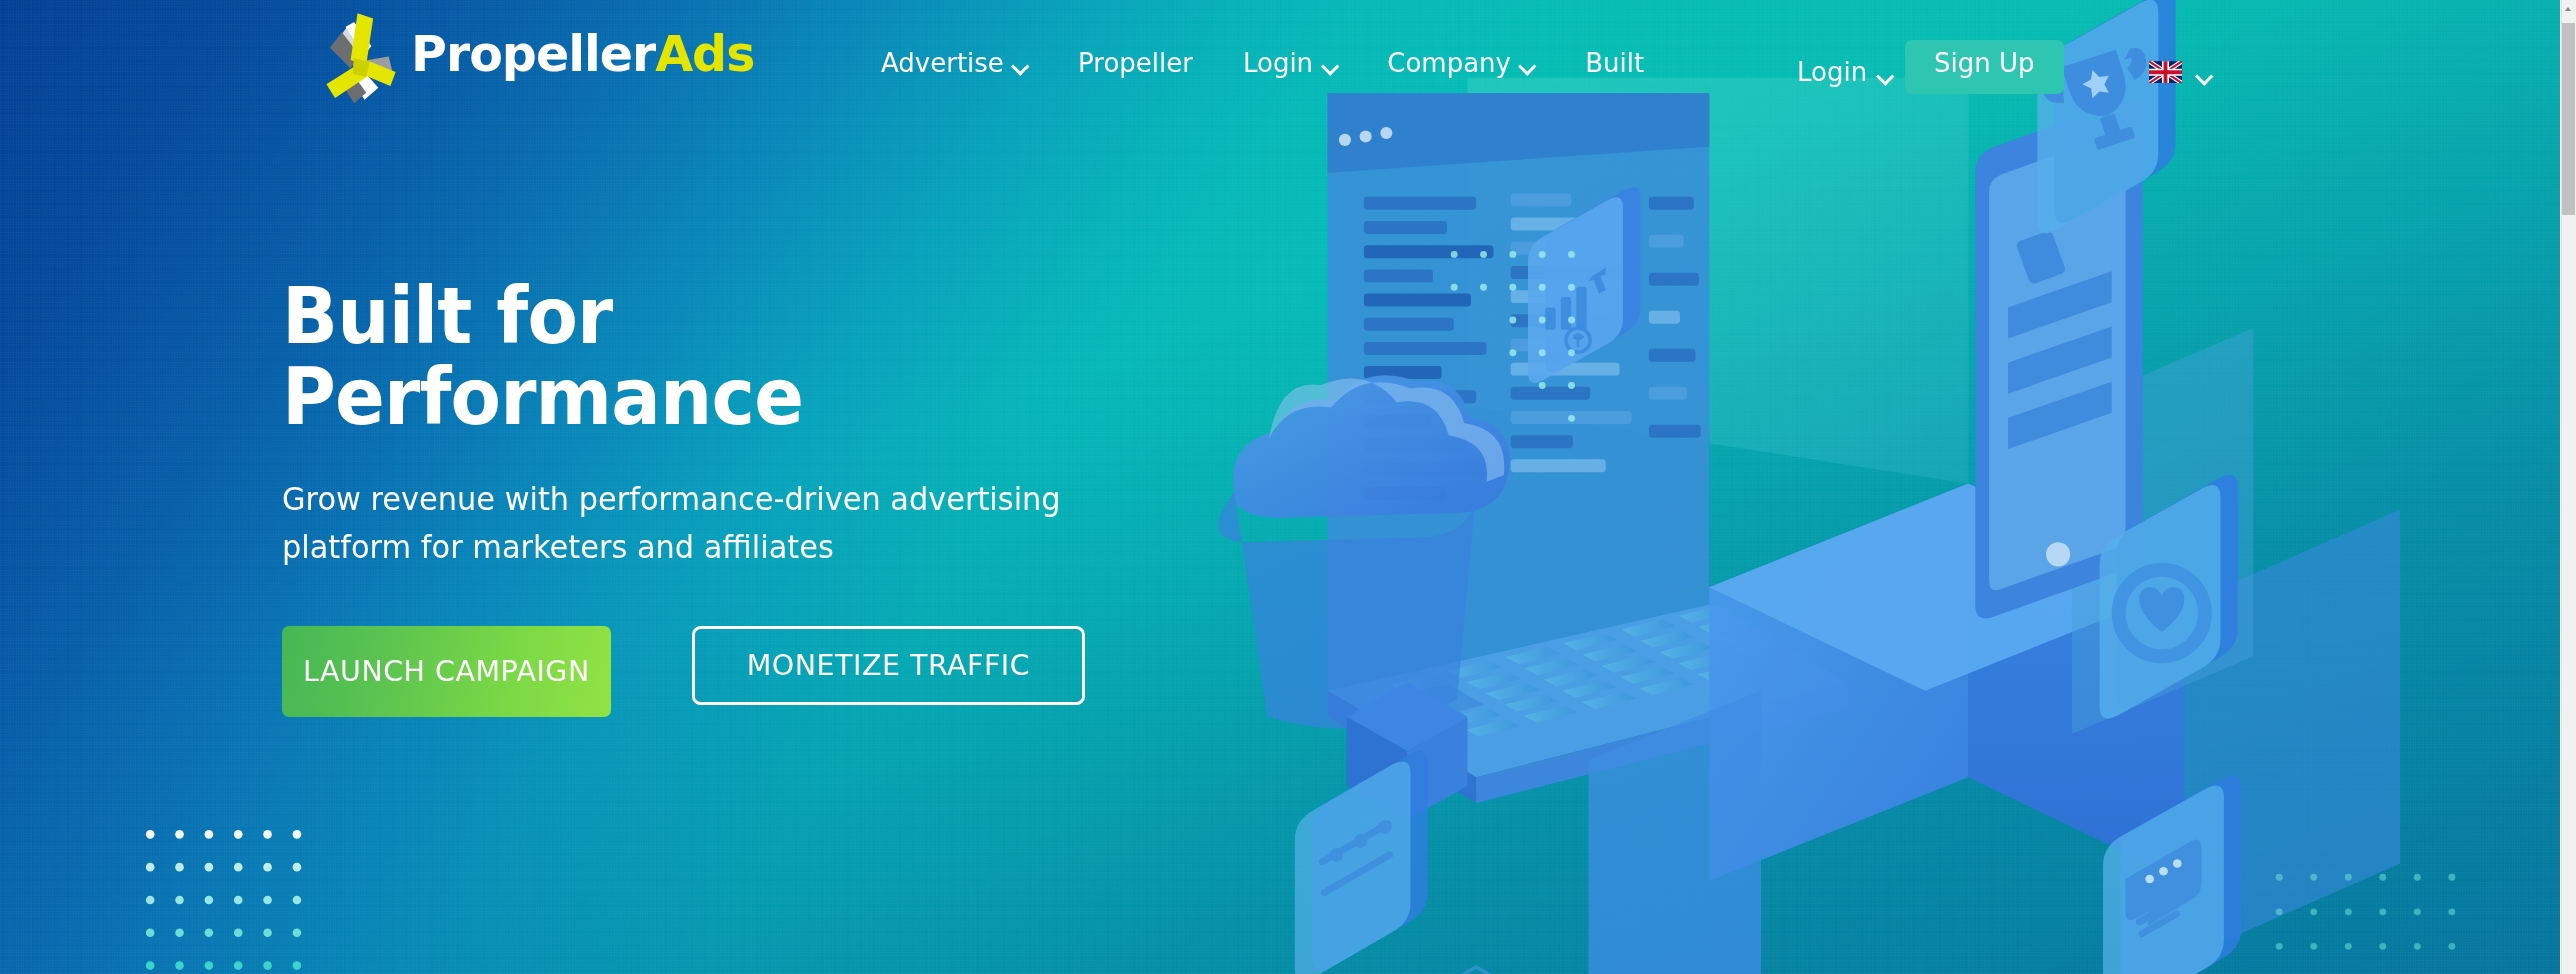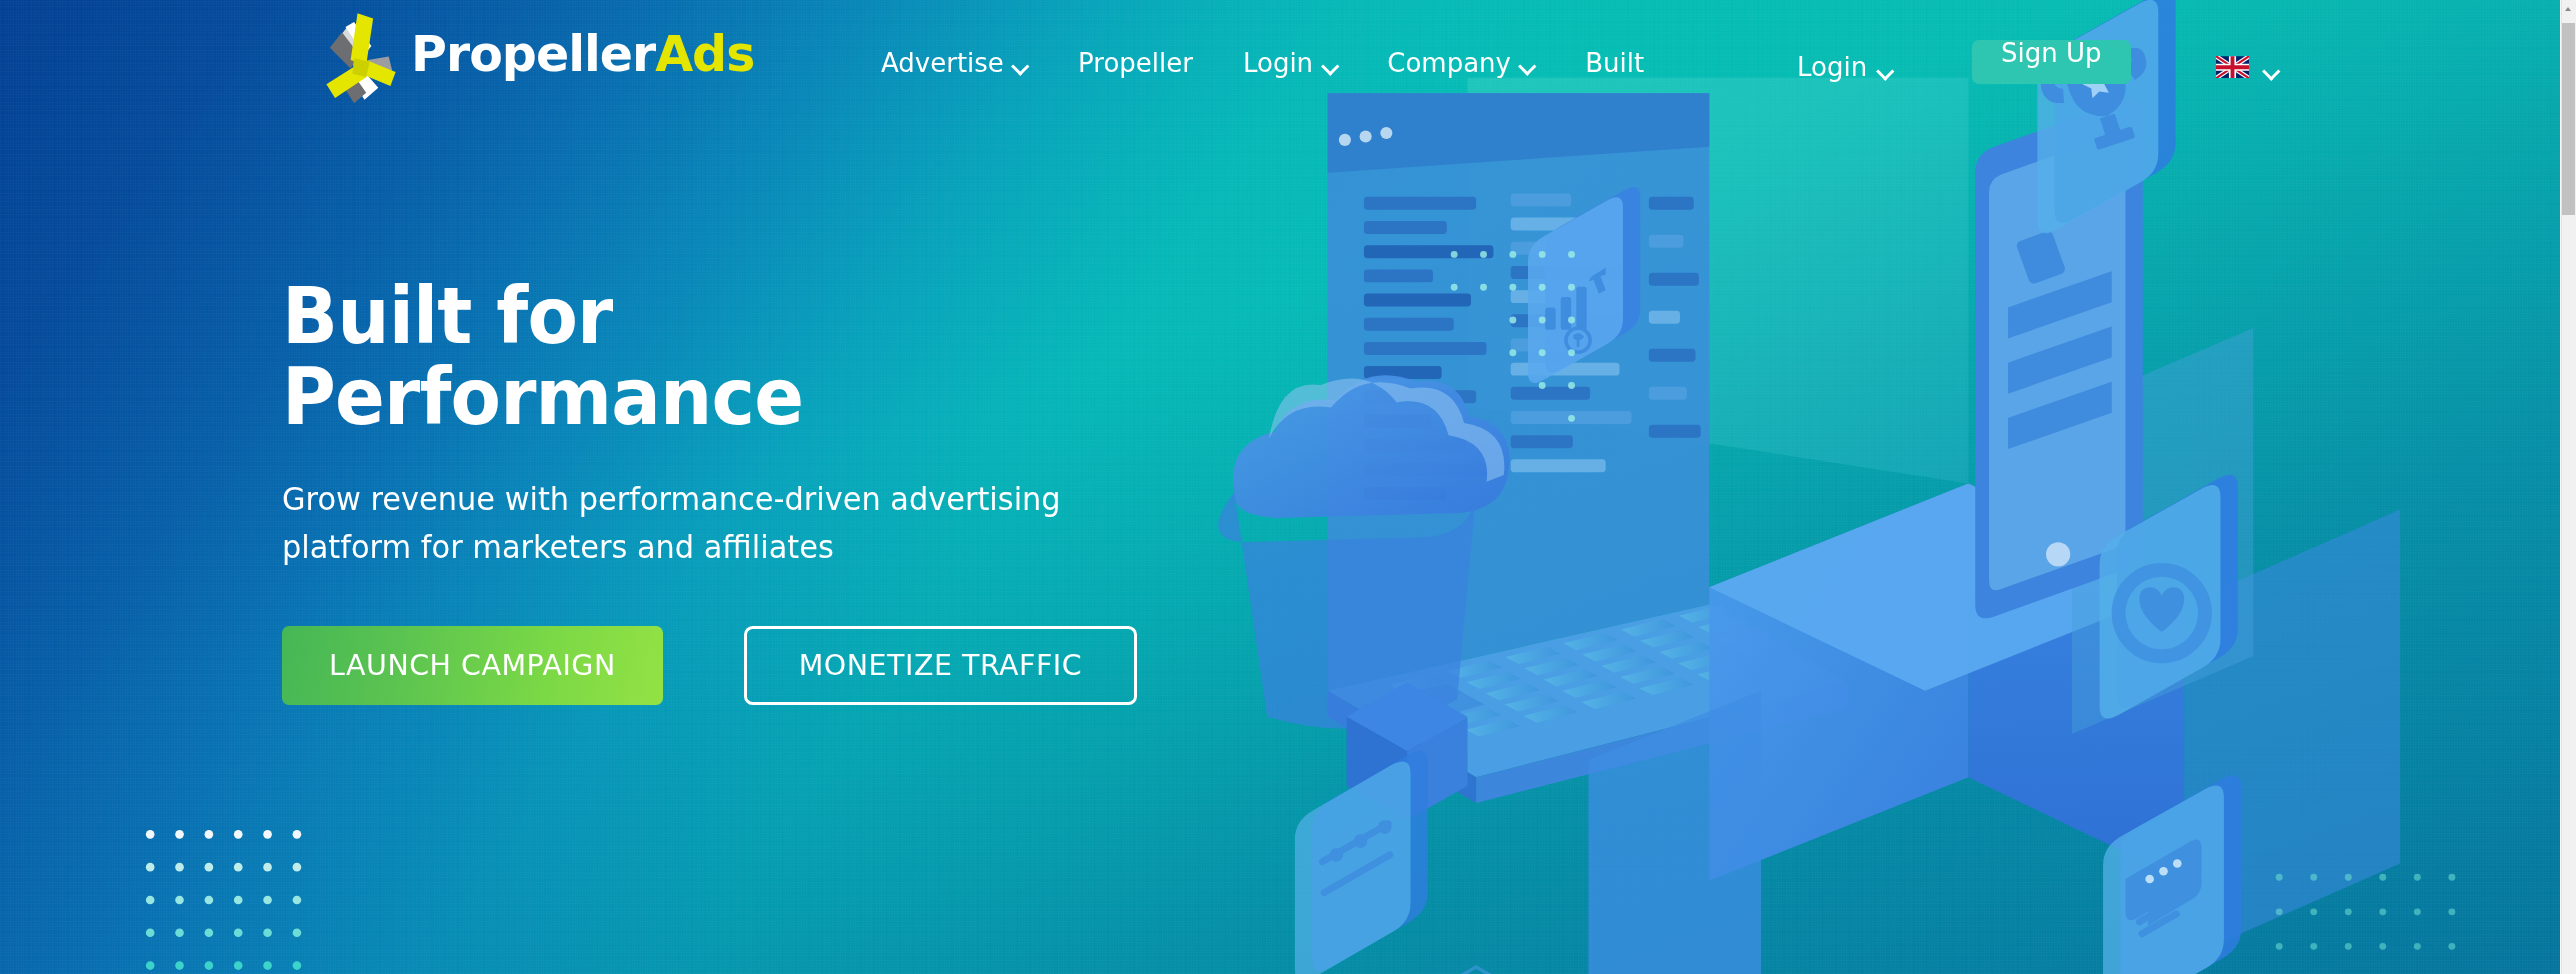--- a/index.html
+++ b/index.html
@@ -152,28 +152,27 @@
     align-items: center;
     gap: 11.2px;
     color: #fff;
     font-family: "DejaVu Sans", sans-serif;
     font-size: 26px;
     cursor: pointer;
     line-height: 1;
     margin-top: 10.4px;
   }
   .signup-btn {
-    margin-left: 67px;
     background: #2ec6b0;
     color: #ffffff;
     font-family: "DejaVu Sans", sans-serif;
     font-size: 26px;
     border: none;
     border-radius: 7px;
-    padding: 0 29px 18px;
+    padding: 10px 29px 18px;
     cursor: pointer;
     line-height: 1;
   }
   .lang {
     margin-left: 73px;
     display: flex;
     align-items: center;
     gap: 15.5px;
     cursor: pointer;
     margin-top: 10.4px;
@@ -215,22 +214,22 @@
     gap: 81px;
   }
   .btn-primary {
     background: linear-gradient(100deg, #45b756 0%, #5cc450 32%, #7ad846 68%, #93e244 100%);
     color: #ffffff;
     border: none;
     border-radius: 7px;
     font-family: "DejaVu Sans", sans-serif;
     font-size: 28.5px;
     letter-spacing: 0.5px;
-    padding: 0 47px;
-    height: 79px;
+    padding: 0 21px;
+    height: 91px;
     cursor: pointer;
     white-space: nowrap;
   }
   .btn-outline {
     background: transparent;
     color: #ffffff;
     border: 3.5px solid #ffffff;
     border-radius: 8.6px;
     font-family: "DejaVu Sans", sans-serif;
     font-size: 28.5px;

